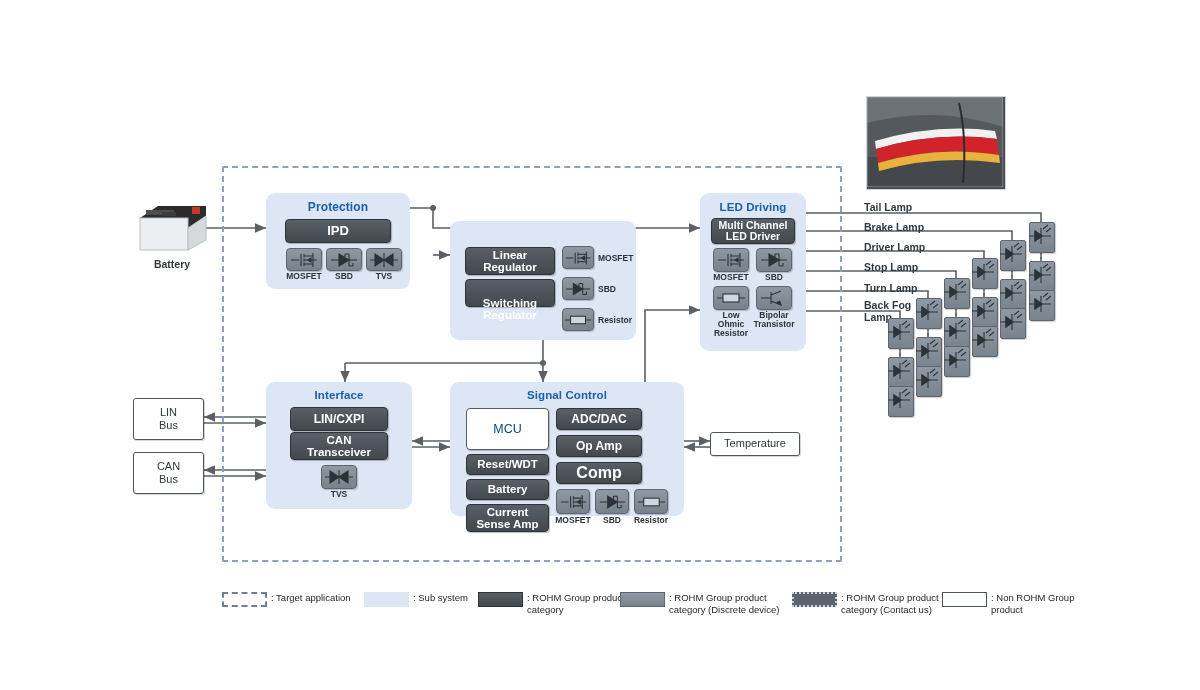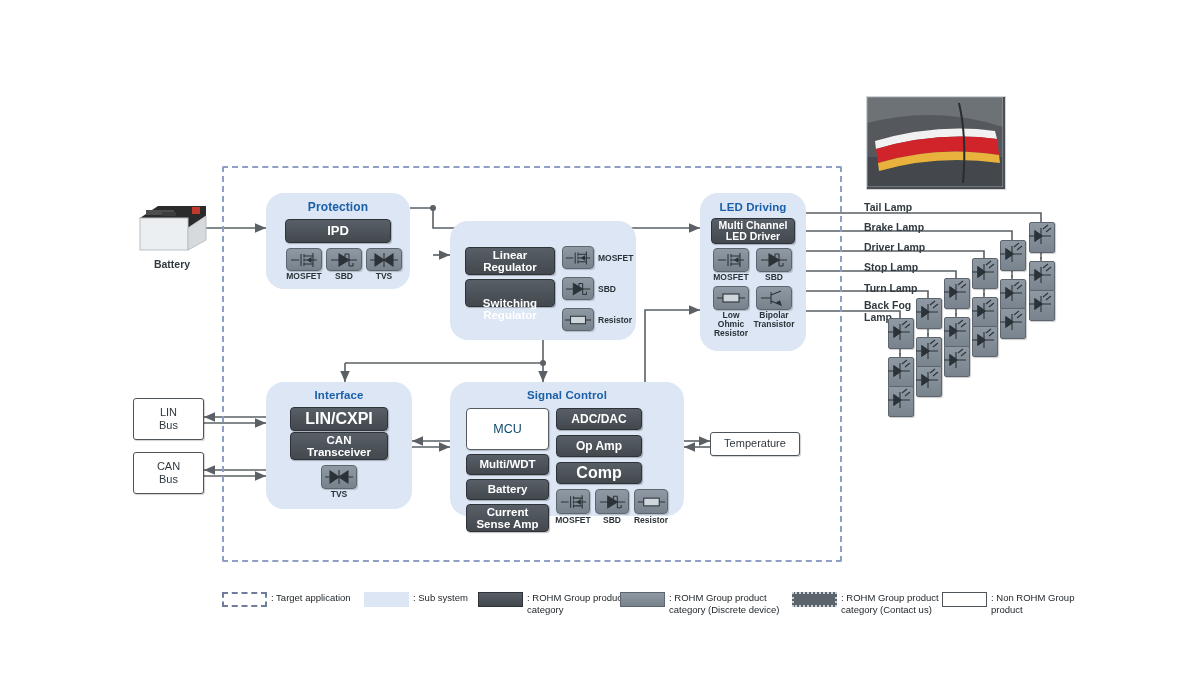--- a/index.html
+++ b/index.html
@@ -8,21 +8,21 @@
   .abs{position:absolute;}
 
   
   #target-boundary{
     left:222px;top:166px;width:620px;height:396px;
     border:2px dashed #8f9ec4;border-radius:2px;box-sizing:border-box;
   }
 
   
   .subsys{
-    background:#dce6f4;border-radius:18px;box-sizing:border-box;
+    background:#dce6f4;border-radius:9px;box-sizing:border-box;
   }
   .subsys-title{
     color:#1b5fa8;font-weight:bold;text-align:center;letter-spacing:.1px;
   }
 
   
   .prod{
     background:linear-gradient(#585f66,#42484e);
     border:1px solid #2e3338;border-radius:4px;
     color:#ffffff;font-weight:bold;text-align:center;
@@ -324,21 +324,21 @@
     </div>
     <div class="abs disc-label" style="left:7px;top:118px;width:48px;white-space:pre-line;">Low
 Ohmic
 Resistor</div>
     <div class="abs disc-label" style="left:50px;top:118px;width:48px;white-space:pre-line;">Bipolar
 Transistor</div>
   </div>
 
   <div class="abs subsys" style="left:266px;top:382px;width:146px;height:127px;">
     <div class="subsys-title" style="font-size:11.5px;padding-top:7px;">Interface</div>
-    <div class="prod" style="position:absolute;left:24px;top:25px;width:98px;height:24px;font-size:16px;">
+    <div class="prod" style="position:absolute;left:24px;top:25px;width:98px;height:24px;font-size:12px;">
       <span>LIN/CXPI</span>
     </div>
     <div class="prod" style="position:absolute;left:24px;top:50px;width:98px;height:28px;font-size:11.5px;">
       <span style="white-space:pre-line;">CAN
 Transceiver</span>
     </div>
     <div class="disc abs" style="left:55px;top:83px;width:36px;height:24px;">
       <svg width="30" height="18" viewBox="0 0 30 18">
         <g stroke="#2c3338" stroke-width="1.1" fill="none">
           <path d="M1,9 H6 M24,9 H29"></path>
@@ -351,21 +351,21 @@
     <div class="abs disc-label" style="left:49px;top:108px;width:48px;">TVS</div>
   </div>
 
   <div class="abs subsys" style="left:450px;top:382px;width:234px;height:134px;">
     <div class="subsys-title" style="font-size:11.5px;padding-top:7px;">Signal Control</div>
 
     <div class="prod-white" style="position:absolute;left:16px;top:26px;width:83px;height:42px;font-size:12.5px;">
       <span>MCU</span>
     </div>
     <div class="prod" style="position:absolute;left:16px;top:72px;width:83px;height:21px;font-size:11.5px;">
-      <span>Multi/WDT</span>
+      <span>Reset/WDT</span>
     </div>
     <div class="prod" style="position:absolute;left:16px;top:97px;width:83px;height:21px;font-size:11.5px;">
       <span>Battery</span>
     </div>
     <div class="prod" style="position:absolute;left:16px;top:122px;width:83px;height:28px;font-size:11.5px;">
       <span style="white-space:pre-line;">Current
 Sense Amp</span>
     </div>
 
     <div class="prod" style="position:absolute;left:106px;top:26px;width:86px;height:22px;font-size:12px;">

